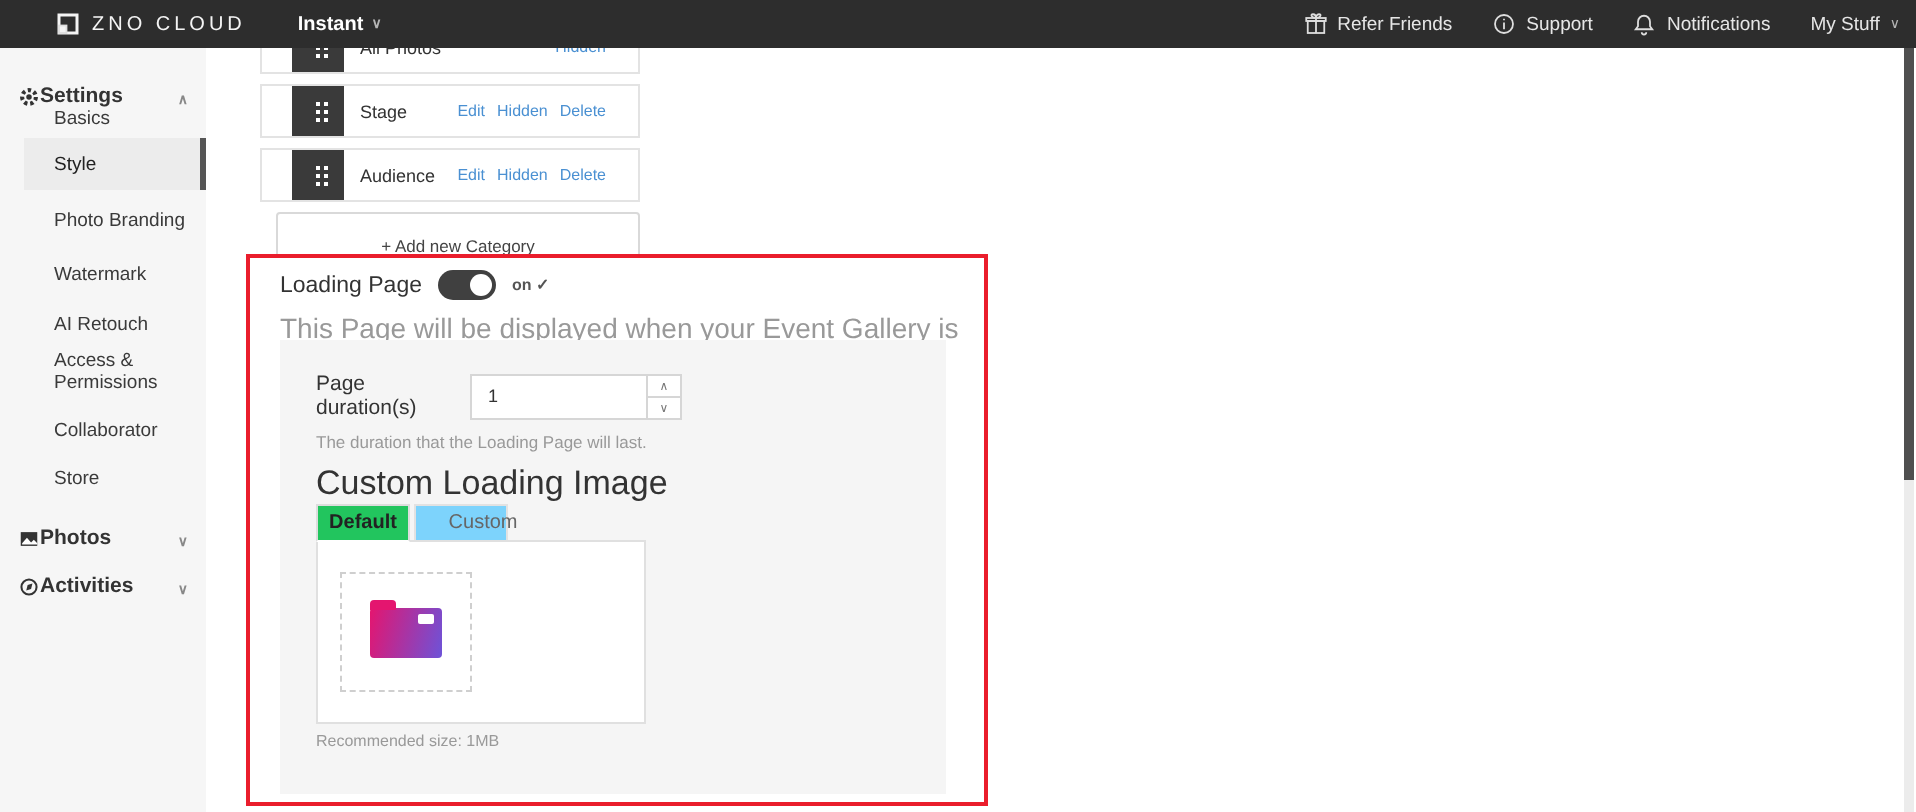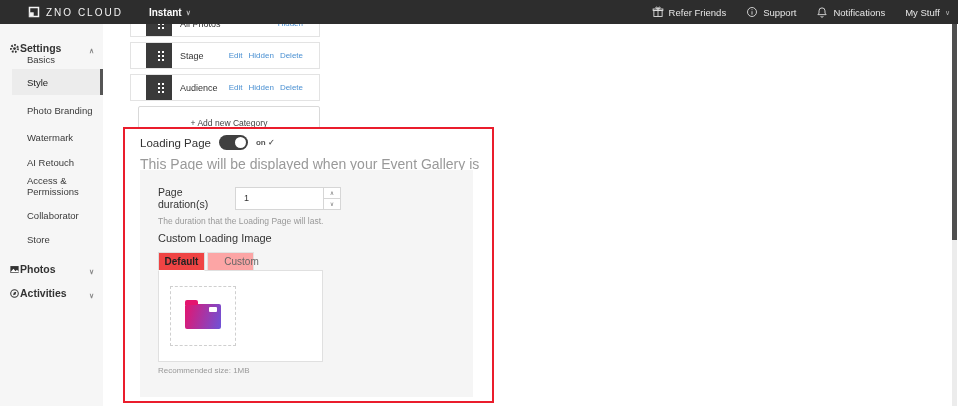--- a/index.html
+++ b/index.html
@@ -60,27 +60,27 @@
   .gray-panel { position:absolute; left:15px; top:41px; width:333px; height:227px; background:#f5f5f5; }
   .dur-row { position:absolute; left:18px; top:16px; display:flex; align-items:center; }
   .dur-label { font-size:10.5px; color:#333; width:77px; }
   .dur-input { display:flex; width:106px; height:23px; background:#fff; border:1px solid #d6d6d6; }
   .dur-value { flex:1; border:none; outline:none; font-size:9px; color:#333; padding-left:8px; width:60px;
                font-family:"Liberation Sans", sans-serif; background:transparent; }
   .spinner { width:17px; border-left:1px solid #d6d6d6; display:flex; flex-direction:column; }
   .spin-btn { flex:1; display:flex; align-items:center; justify-content:center; font-size:6px; color:#777; cursor:pointer; }
   .spin-btn.down { border-top:1px solid #d6d6d6; }
   .dur-hint { position:absolute; left:18px; top:46px; font-size:8.5px; color:#999; }
-  .custom-label { position:absolute; left:18px; top:62px; font-size:11px; color:#333; }
+  .custom-label { position:absolute; left:18px; top:62px; font-size:17px; color:#333; }
 
   .tabs { position:absolute; left:18px; top:82px; display:flex; }
   .tab { width:47px; height:19px; display:flex; align-items:center; justify-content:center; font-size:10px; cursor:pointer; }
-  .tab.active { background:#ef4444; border:1px solid #ddd; border-bottom:1px solid #fff; color:#222; font-weight:bold;
+  .tab.active { background:#22c55e; border:1px solid #ddd; border-bottom:1px solid #fff; color:#222; font-weight:bold;
                 position:relative; z-index:2; }
-  .tab.inactive { background:#fca5a5; border:1px solid #e2e2e2; color:#666; margin-left:2px;padding-left:22px; }
+  .tab.inactive { background:#7dd3fc; border:1px solid #e2e2e2; color:#666; margin-left:2px;padding-left:22px; }
 
   .image-panel { position:absolute; left:18px; top:100px; width:165px; height:92px; background:#fff; border:1px solid #e0e0e0; }
   .dashed-box { position:absolute; left:11px; top:15px; width:66px; height:60px; border:1px dashed #cfcfcf;
                 display:flex; align-items:center; justify-content:center; }
   .folder { position:relative; width:36px; height:25px; border-radius:2px;
             background:linear-gradient(105deg, #e4156f 0%, #6d53d8 100%); }
   .folder::before { content:""; position:absolute; top:-4px; left:0; width:13px; height:5px;
                     background:#e4156f; border-radius:2px 2px 0 0; }
   .folder-dot { position:absolute; top:3px; right:4px; width:8px; height:5px; background:#fff; border-radius:1px; }
   .img-caption { position:absolute; left:88px; top:0; height:100%; display:flex; align-items:center;

